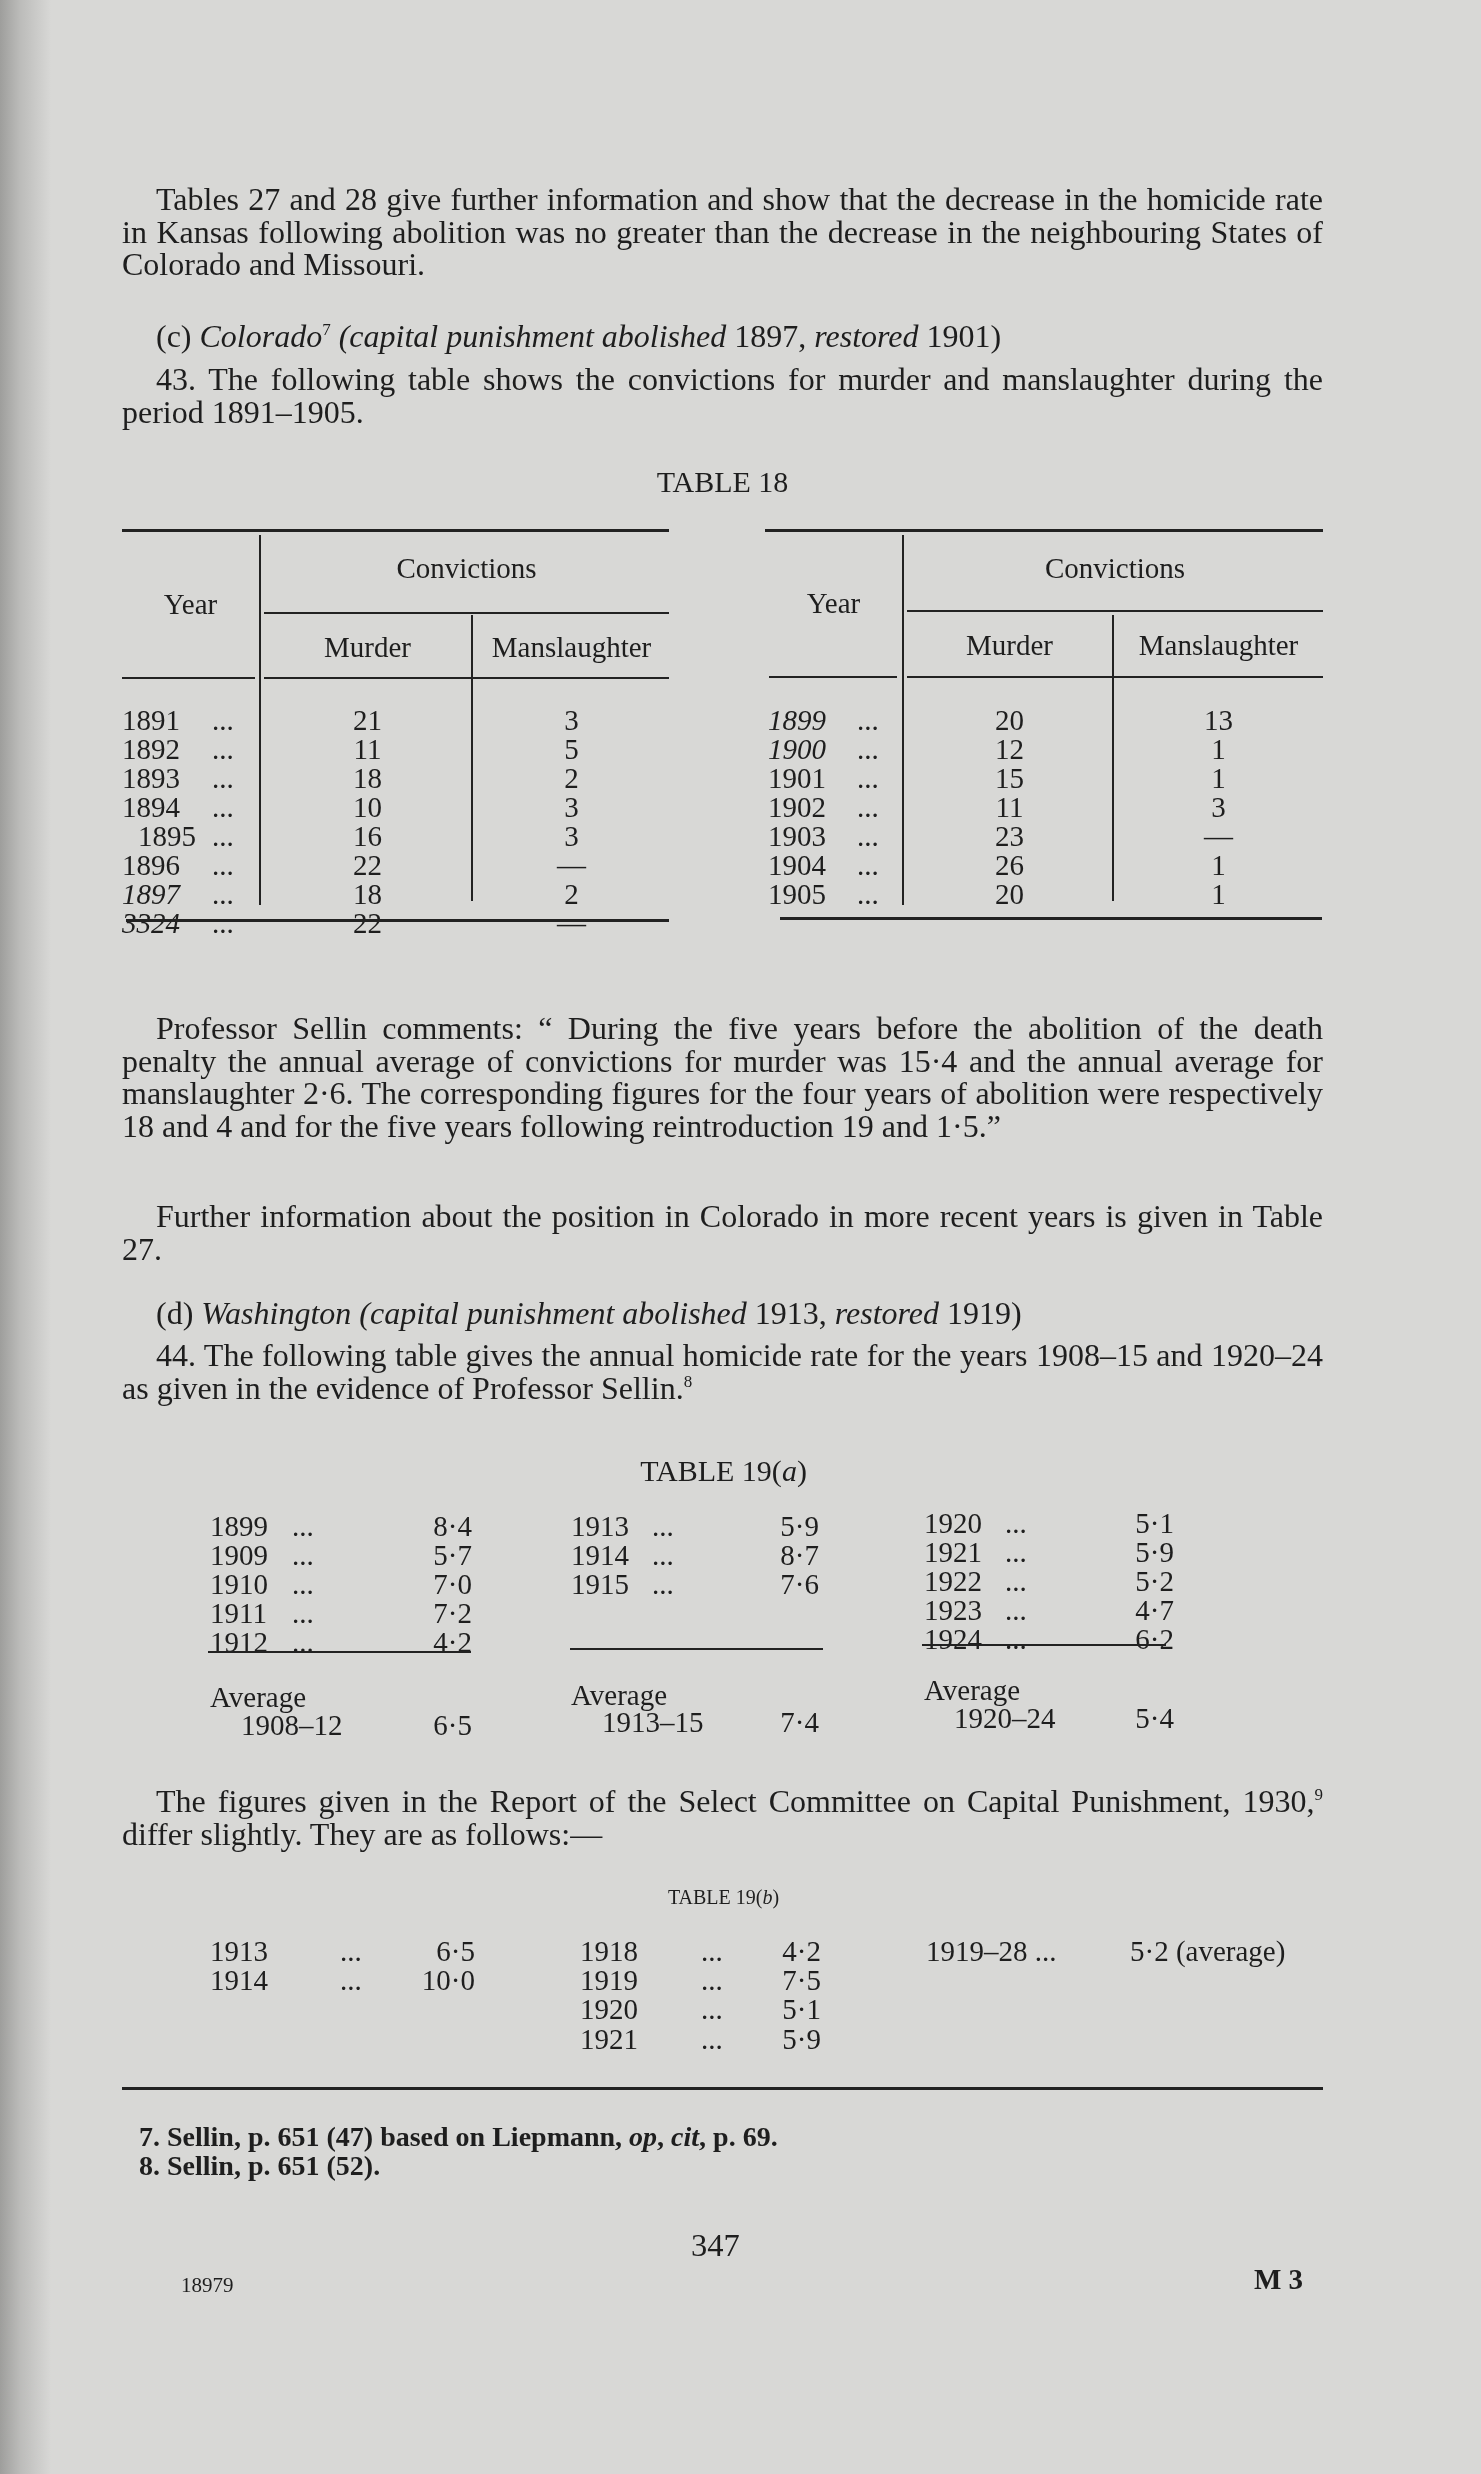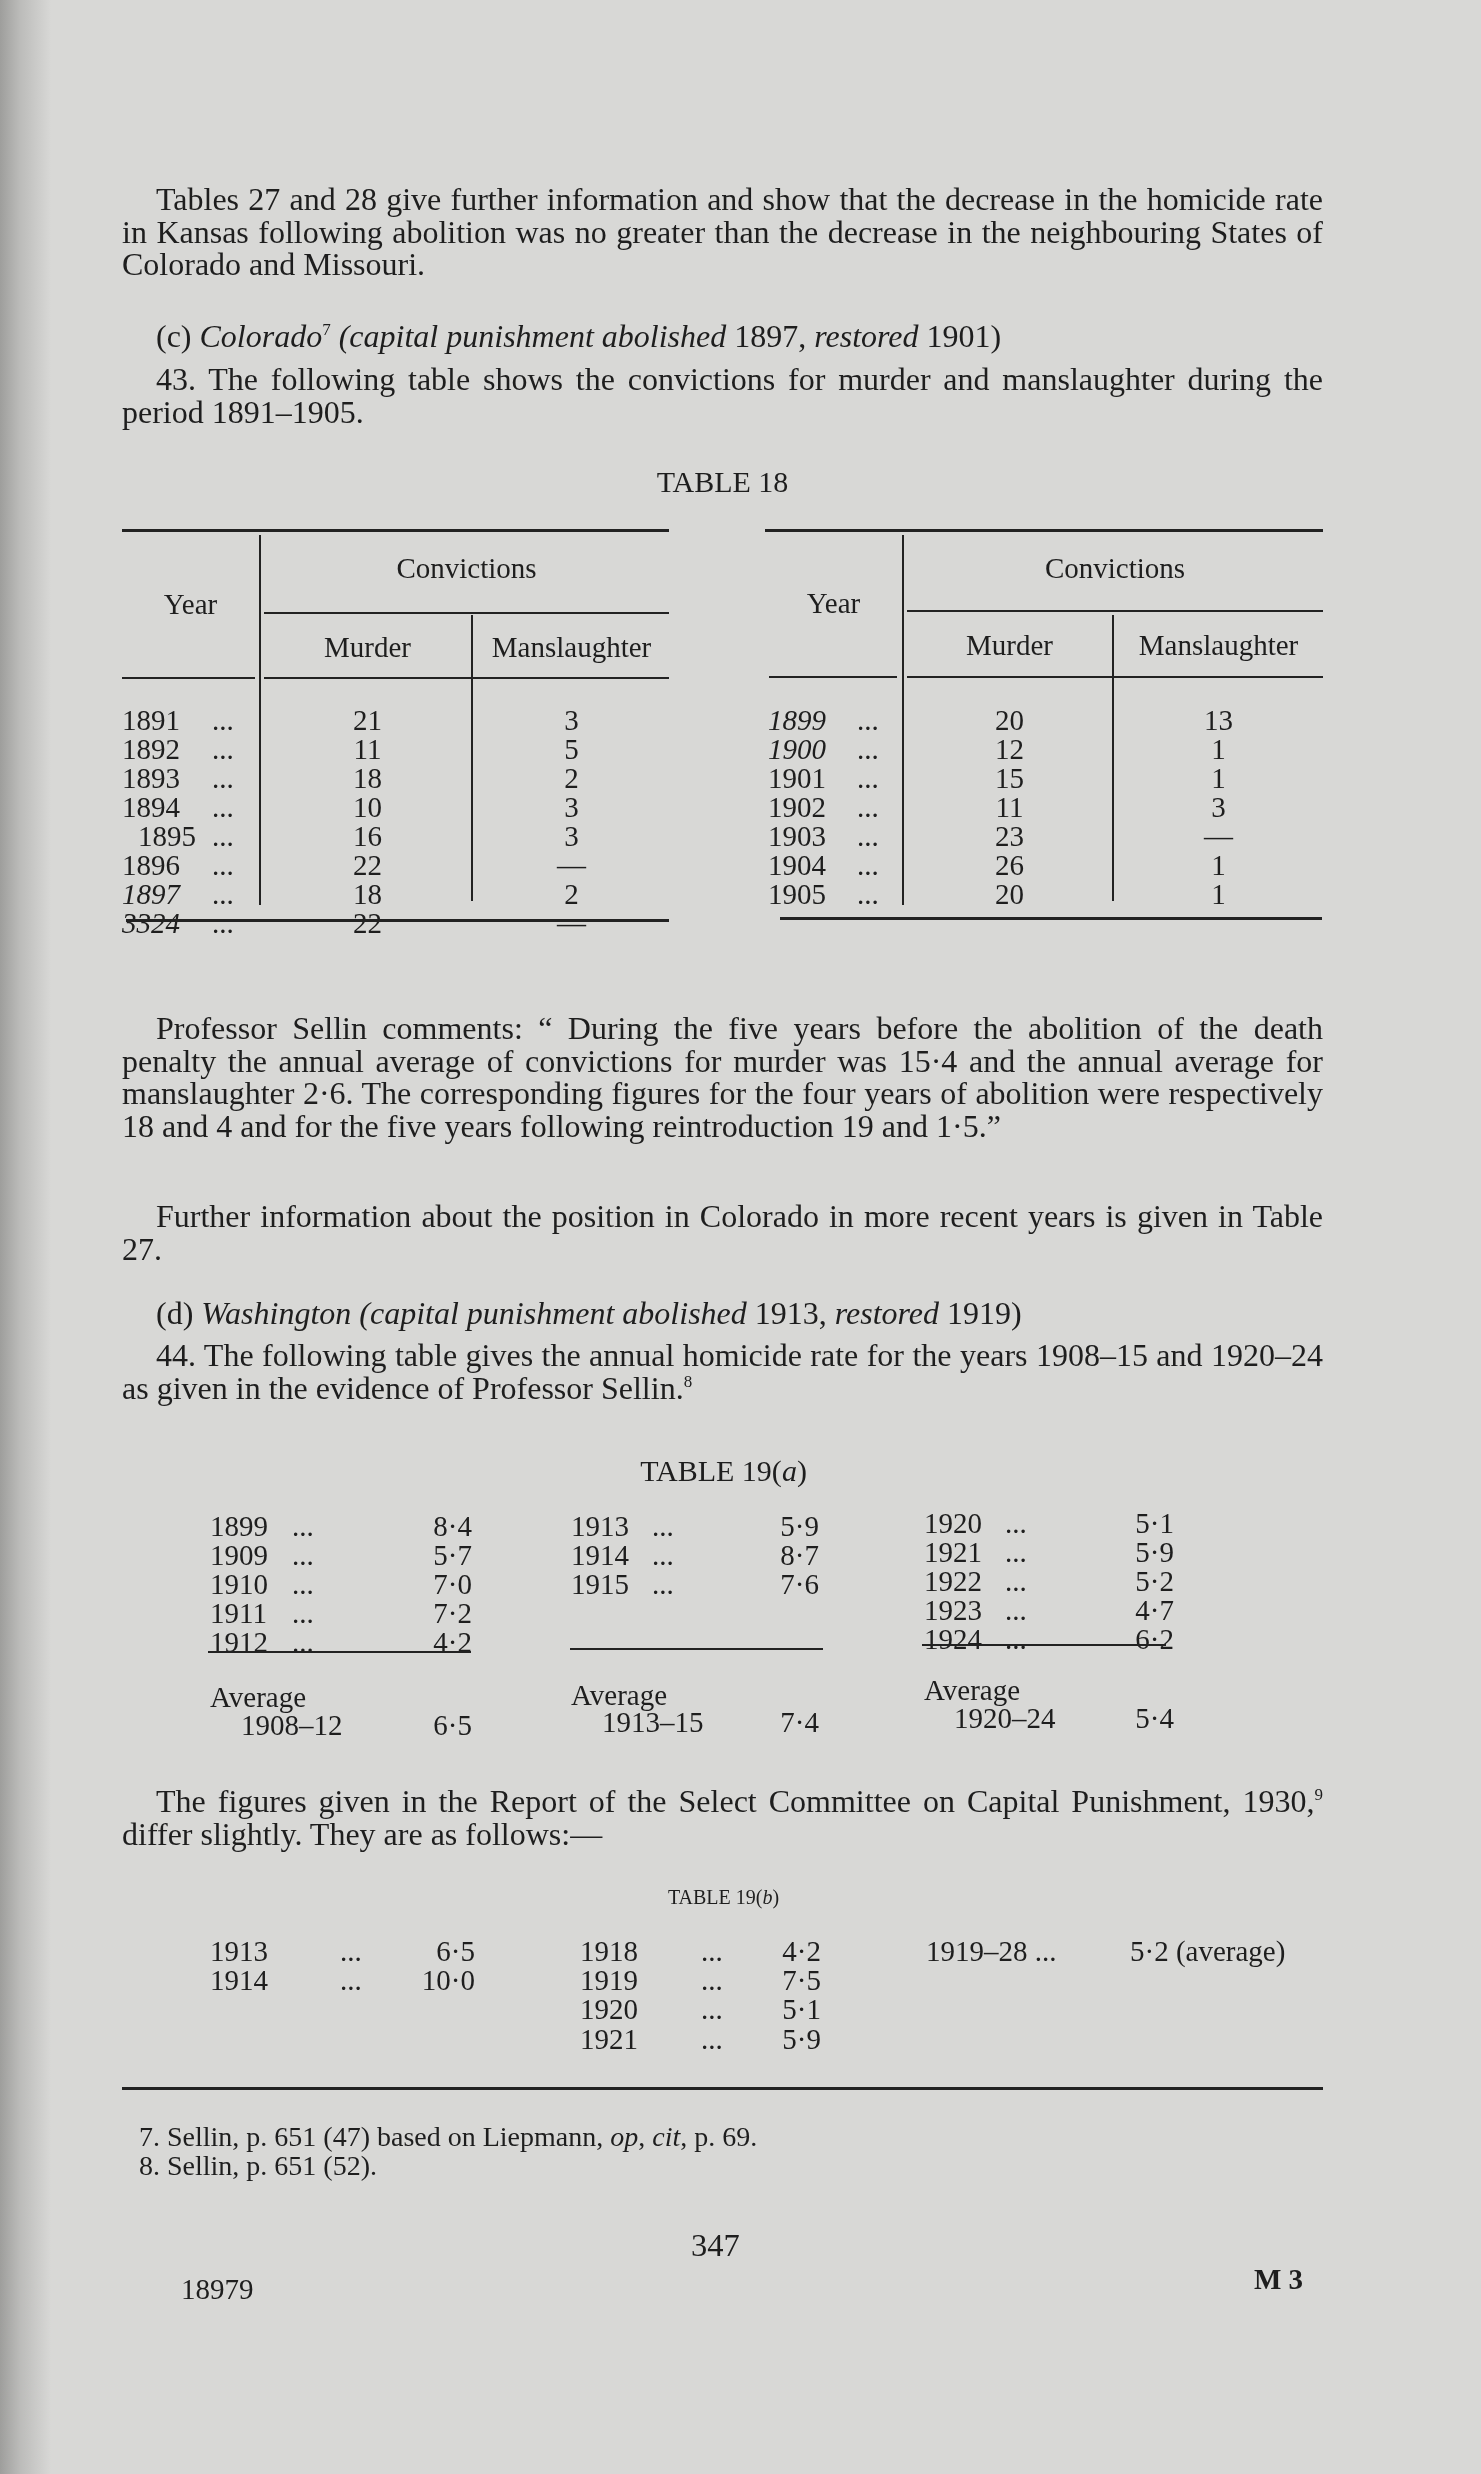--- a/index.html
+++ b/index.html
@@ -18,21 +18,21 @@
   .para.indent { text-indent: 34px; }
   .heading-sub { font-size: 32px; line-height: 34px; margin: 0; padding-left: 34px; }
   .it { font-style: italic; }
   sup { font-size: 17px; vertical-align: 12px; line-height: 0; }
   .abs { position: absolute; }
   .table-title { font-size: 30px; text-align: center; position: absolute; width: 100%; left: 0; }
   .rule { position: absolute; background: #222; }
   .cell { position: absolute; font-size: 29px; line-height: 29px; white-space: nowrap; }
   .cell.center { text-align: center; }
   .cell.right { text-align: right; }
-  .fn { font-size: 28px; line-height: 29px; margin: 0; }
+  .fn { font-size: 28px; line-height: 29px; margin: 0; font-weight: bold; }
 </style>
 </head>
 <body>
 
 <div class="page-shade"></div>
 
 <p class="para indent abs" style="left:122px; top:183px; width:1201px;">Tables 27 and 28 give further information and show that the decrease in the homicide rate in Kansas following abolition was no greater than the decrease in the neighbouring States of Colorado and Missouri.</p>
 
 <p class="heading-sub abs" style="left:122px; top:319px; width:1201px;">
   <span>(c)</span>
@@ -239,15 +239,15 @@
 </div>
 
 <div class="rule" style="left:122px; top:2087px; width:1201px; height:2.6px;"></div>
 
 <div class="abs" style="left:139px; top:2122px; width:1180px;">
   <p class="fn"><span>7.</span> <span>Sellin, p. 651 (47) based on Liepmann,</span> <span class="it">op</span><span>,</span> <span class="it">cit</span><span>, p. 69.</span></p>
   <p class="fn"><span>8.</span> <span>Sellin, p. 651 (52).</span></p>
 </div>
 
 <div class="abs" style="left:691px; top:2227px; font-size:32.5px;">347</div>
-<div class="abs" style="left:181px; top:2273px; font-size:29px;">18979</div>
+<div class="abs" style="left:181px; top:2273px; font-size:21px;">18979</div>
 <div class="abs" style="left:1254px; top:2263px; font-size:29px; font-weight:bold;">M 3</div>
 
 
 </body></html>

